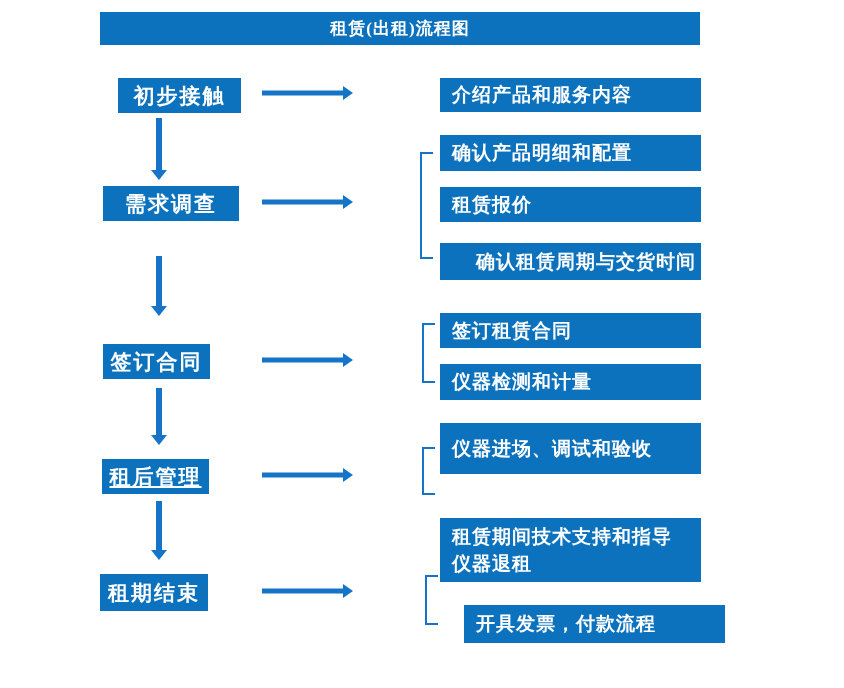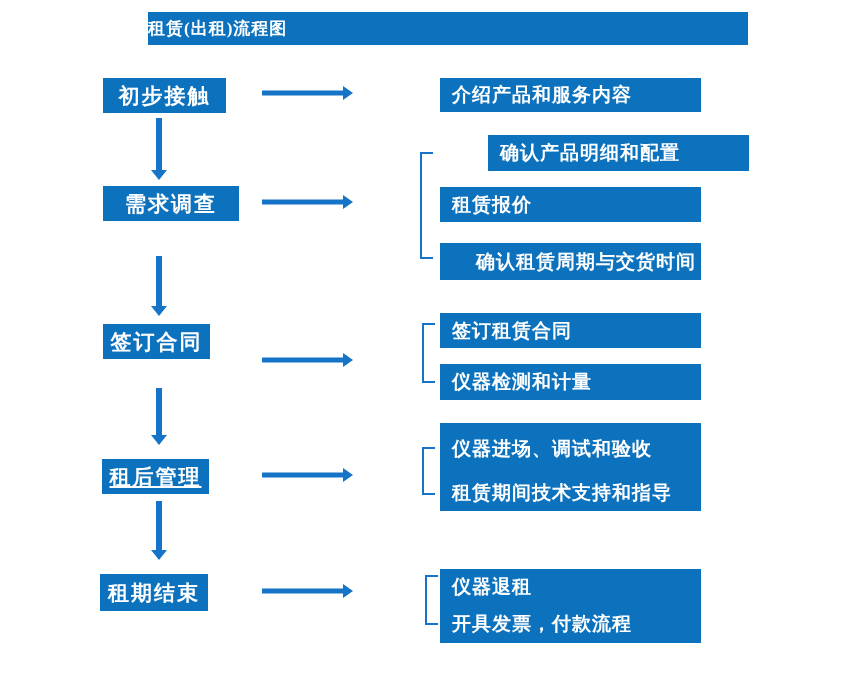--- a/index.html
+++ b/index.html
@@ -17,21 +17,21 @@
     width: 844px;
     height: 688px;
     background: #ffffff;
     overflow: hidden;
   }
   .title-bar {
     position: absolute;
     left: 100px; top: 12px;
     width: 600px; height: 33px;
     background: var(--box-blue);
-    display: flex; align-items: center; justify-content: flex-start; margin-left: 48px;
+    display: flex; align-items: center; justify-content: center;
   }
   .title-bar span {
     color: var(--text-white);
     font-size: 17px;
     font-weight: bold;
     letter-spacing: 1px;
   }
   .stage-box {
     position: absolute;
     background: var(--box-blue);
@@ -89,77 +89,77 @@
 </style>
 </head>
 <body>
 
 <div class="canvas">
 
   <div class="title-bar">
     <span>租赁(出租)流程图</span>
   </div>
 
-  <div class="stage-box" style="left:103px; top:78px; width:123px; height:35px;">初步接触</div>
+  <div class="stage-box" style="left:118px; top:78px; width:123px; height:35px;">初步接触</div>
   <div class="h-arrow" style="left:262px; top:86px;">
     <div class="shaft"></div>
     <div class="head"></div>
   </div>
   <div class="out-box" style="top:78px; height:34px;">介绍产品和服务内容</div>
 
   <div class="v-arrow" style="left:151px; top:118px; height:62px;">
     <div class="shaft"></div>
     <div class="head"></div>
   </div>
 
   <div class="stage-box" style="left:103px; top:186px; width:136px; height:35px;font-family:Liberation Mono, monospace;">需求调查</div>
   <div class="h-arrow" style="left:262px; top:195px;">
     <div class="shaft"></div>
     <div class="head"></div>
   </div>
   <div class="bracket" style="left:420px; top:152px; height:107px;"></div>
-  <div class="out-box" style="top:135px; height:36px;margin-left:48px;">确认产品明细和配置</div>
+  <div class="out-box" style="top:135px; height:36px;">确认产品明细和配置</div>
   <div class="out-box" style="top:187px; height:35px;">租赁报价</div>
   <div class="out-box" style="top:243px; height:37px;padding-left:36px;">确认租赁周期与交货时间</div>
 
   <div class="v-arrow" style="left:151px; top:256px; height:60px;">
     <div class="shaft"></div>
     <div class="head"></div>
   </div>
 
-  <div class="stage-box" style="left:103px; top:324px; width:107px; height:35px;">签订合同</div>
+  <div class="stage-box" style="left:103px; top:344px; width:107px; height:35px;">签订合同</div>
   <div class="h-arrow" style="left:262px; top:353px;">
     <div class="shaft"></div>
     <div class="head"></div>
   </div>
   <div class="bracket" style="left:422px; top:323px; height:60px;"></div>
   <div class="out-box" style="top:313px; height:35px;">签订租赁合同</div>
   <div class="out-box" style="top:364px; height:36px;">仪器检测和计量</div>
 
   <div class="v-arrow" style="left:151px; top:388px; height:57px;">
     <div class="shaft"></div>
     <div class="head"></div>
   </div>
 
   <div class="stage-box" style="left:102px; top:459px; width:107px; height:35px;text-decoration:underline;">租后管理</div>
   <div class="h-arrow" style="left:262px; top:468px;">
     <div class="shaft"></div>
     <div class="head"></div>
   </div>
   <div class="bracket" style="left:422px; top:447px; height:48px;"></div>
   <div class="out-box" style="top:423px; height:51px;">仪器进场、调试和验收</div>
-  <div class="out-box" style="top:474px; height:37px;">租赁期间技术支持和指导</div>
+  <div class="out-box" style="top:518px; height:37px;">租赁期间技术支持和指导</div>
 
   <div class="v-arrow" style="left:151px; top:501px; height:59px;">
     <div class="shaft"></div>
     <div class="head"></div>
   </div>
 
   <div class="stage-box" style="left:100px; top:574px; width:108px; height:37px;">租期结束</div>
   <div class="h-arrow" style="left:262px; top:584px;">
     <div class="shaft"></div>
     <div class="head"></div>
   </div>
   <div class="bracket" style="left:425px; top:575px; height:50px;"></div>
-  <div class="out-box" style="top:569px; height:36px;">仪器退租</div>
-  <div class="out-box" style="top:605px; height:38px;">开具发票，付款流程</div>
+  <div class="out-box" style="top:546px; height:36px;">仪器退租</div>
+  <div class="out-box" style="top:605px; height:38px;margin-left:24px;">开具发票，付款流程</div>
 
 </div>
 
 </body></html>

